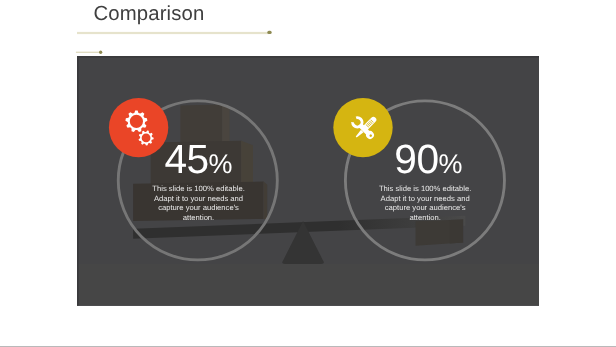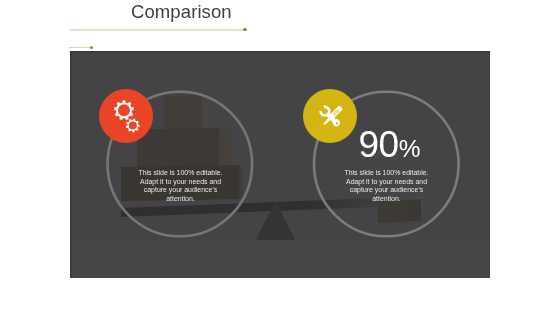--- a/index.html
+++ b/index.html
@@ -1,18 +1,18 @@
 <!DOCTYPE html>
 <html><head>
 <meta charset="utf-8">
 <style>
   html,body{margin:0;padding:0;}
   body{width:560px;height:315px;background:#ffffff;font-family:"Liberation Sans",sans-serif;overflow:hidden;}
   .slide{position:relative;width:560px;height:315px;background:#fff;}
-  .title{position:absolute;left:85px;top:1px;font-size:18.5px;color:#3f3f3f;letter-spacing:0.1px;margin-left:46px;}
+  .title{position:absolute;left:85px;top:1px;font-size:18.5px;color:#3f3f3f;letter-spacing:0.1px;}
   .rule-long{position:absolute;left:70px;top:29px;width:175px;height:1.6px;background:#e6e3cc;}
   .dot-long{position:absolute;left:243.2px;top:27.8px;width:3.6px;height:3.6px;border-radius:50%;background:#8e8a52;}
   .rule-short{position:absolute;left:69px;top:46.6px;width:23px;height:1.3px;background:#d9d4b4;}
   .dot-short{position:absolute;left:89.8px;top:45.5px;width:3.6px;height:3.6px;border-radius:50%;background:#8e8a52;}
 
   .photo{position:absolute;left:70px;top:51px;width:420px;height:227px;background:#444446;overflow:hidden;}
   .photo svg{position:absolute;left:0;top:0;}
 
   .pct{position:absolute;color:#fff;font-weight:400;white-space:nowrap;}
   .pct .num{font-size:37px;line-height:1;letter-spacing:-0.5px;}
@@ -100,19 +100,22 @@
             <rect x="35.3" y="26.8" width="0.62" height="3.6"></rect>
             <rect x="33.8" y="26.8" width="0.62" height="3.6"></rect>
             <rect x="32.3" y="26.8" width="0.62" height="3.6"></rect>
             <rect x="30.8" y="26.8" width="0.62" height="3.6"></rect>
           </g>
         </g>
       </g>
     </svg>
   </div>
 
+  <div class="pct" style="left:149.5px;top:125.5px;">
+    <span class="num">45</span><span class="unit">%</span>
+  </div>
   <div class="pct" style="left:358.5px;top:125.5px;">
     <span class="num">90</span><span class="unit">%</span>
   </div>
 
   <div class="body" style="left:136.5px;top:169px;">This slide is 100% editable. Adapt it to your needs and capture your audience's attention.</div>
   <div class="body" style="left:342.5px;top:169px;">This slide is 100% editable. Adapt it to your needs and capture your audience's attention.</div>
 </div>
 
 </body></html>

